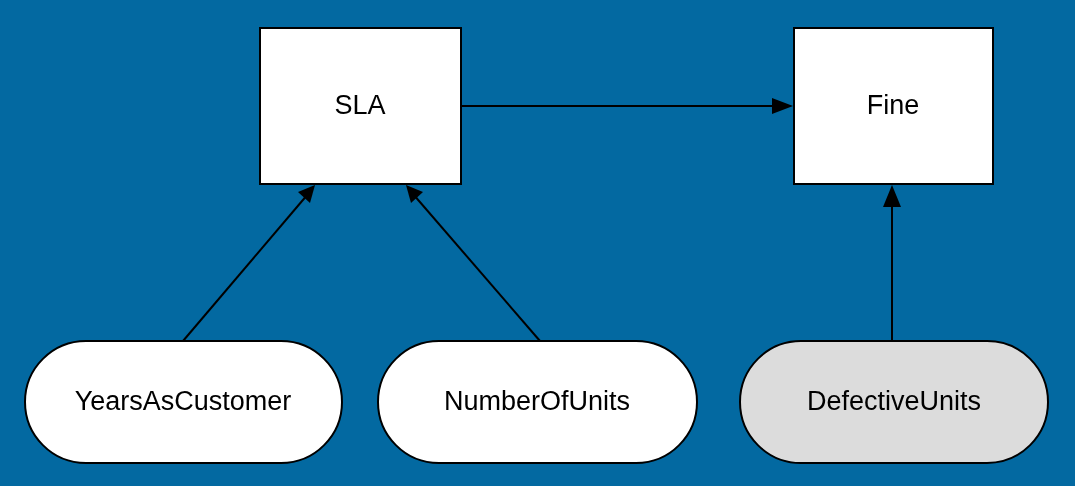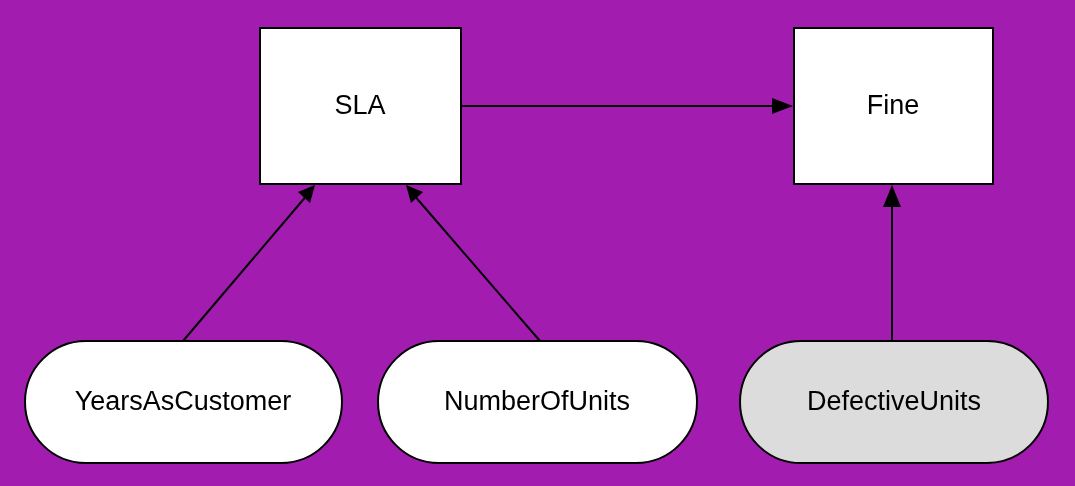--- a/index.html
+++ b/index.html
@@ -7,21 +7,21 @@
     padding: 0;
     background: #ffffff;
   }
   body {
     font-family: "Liberation Sans", sans-serif;
   }
   #canvas {
     position: relative;
     width: 1075px;
     height: 486px;
-    background: #a21caf;
+    background: #0369a1;
     overflow: hidden;
   }
   #diagram-svg {
     position: absolute;
     left: 0;
     top: 0;
     width: 1075px;
     height: 486px;
   }
   .node-shape {

